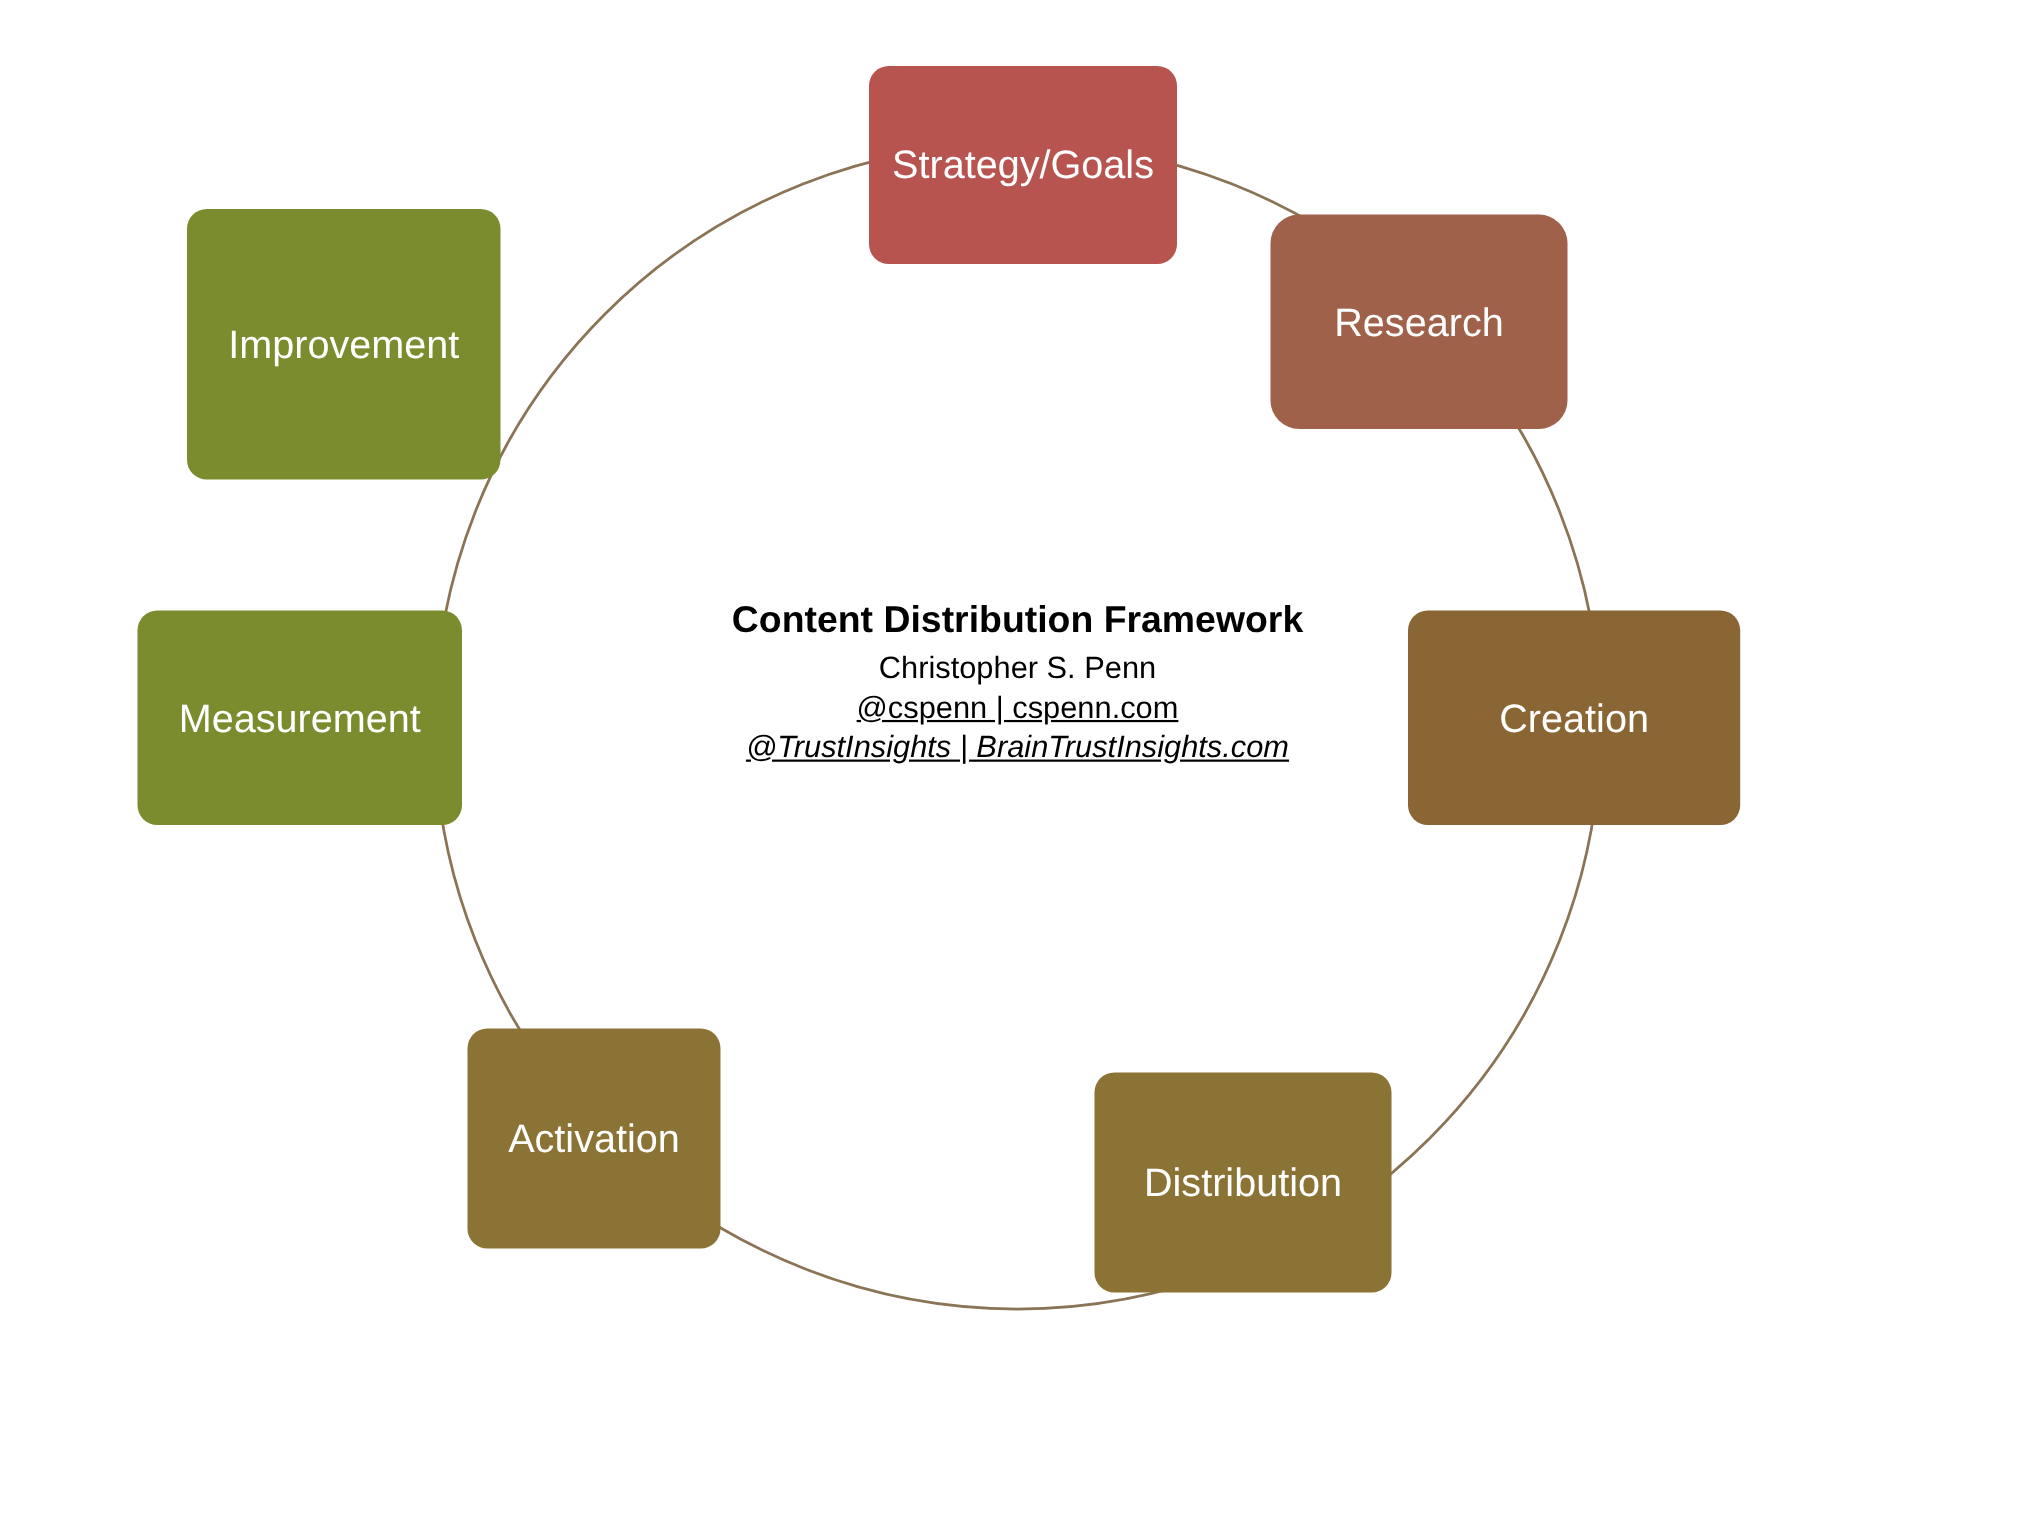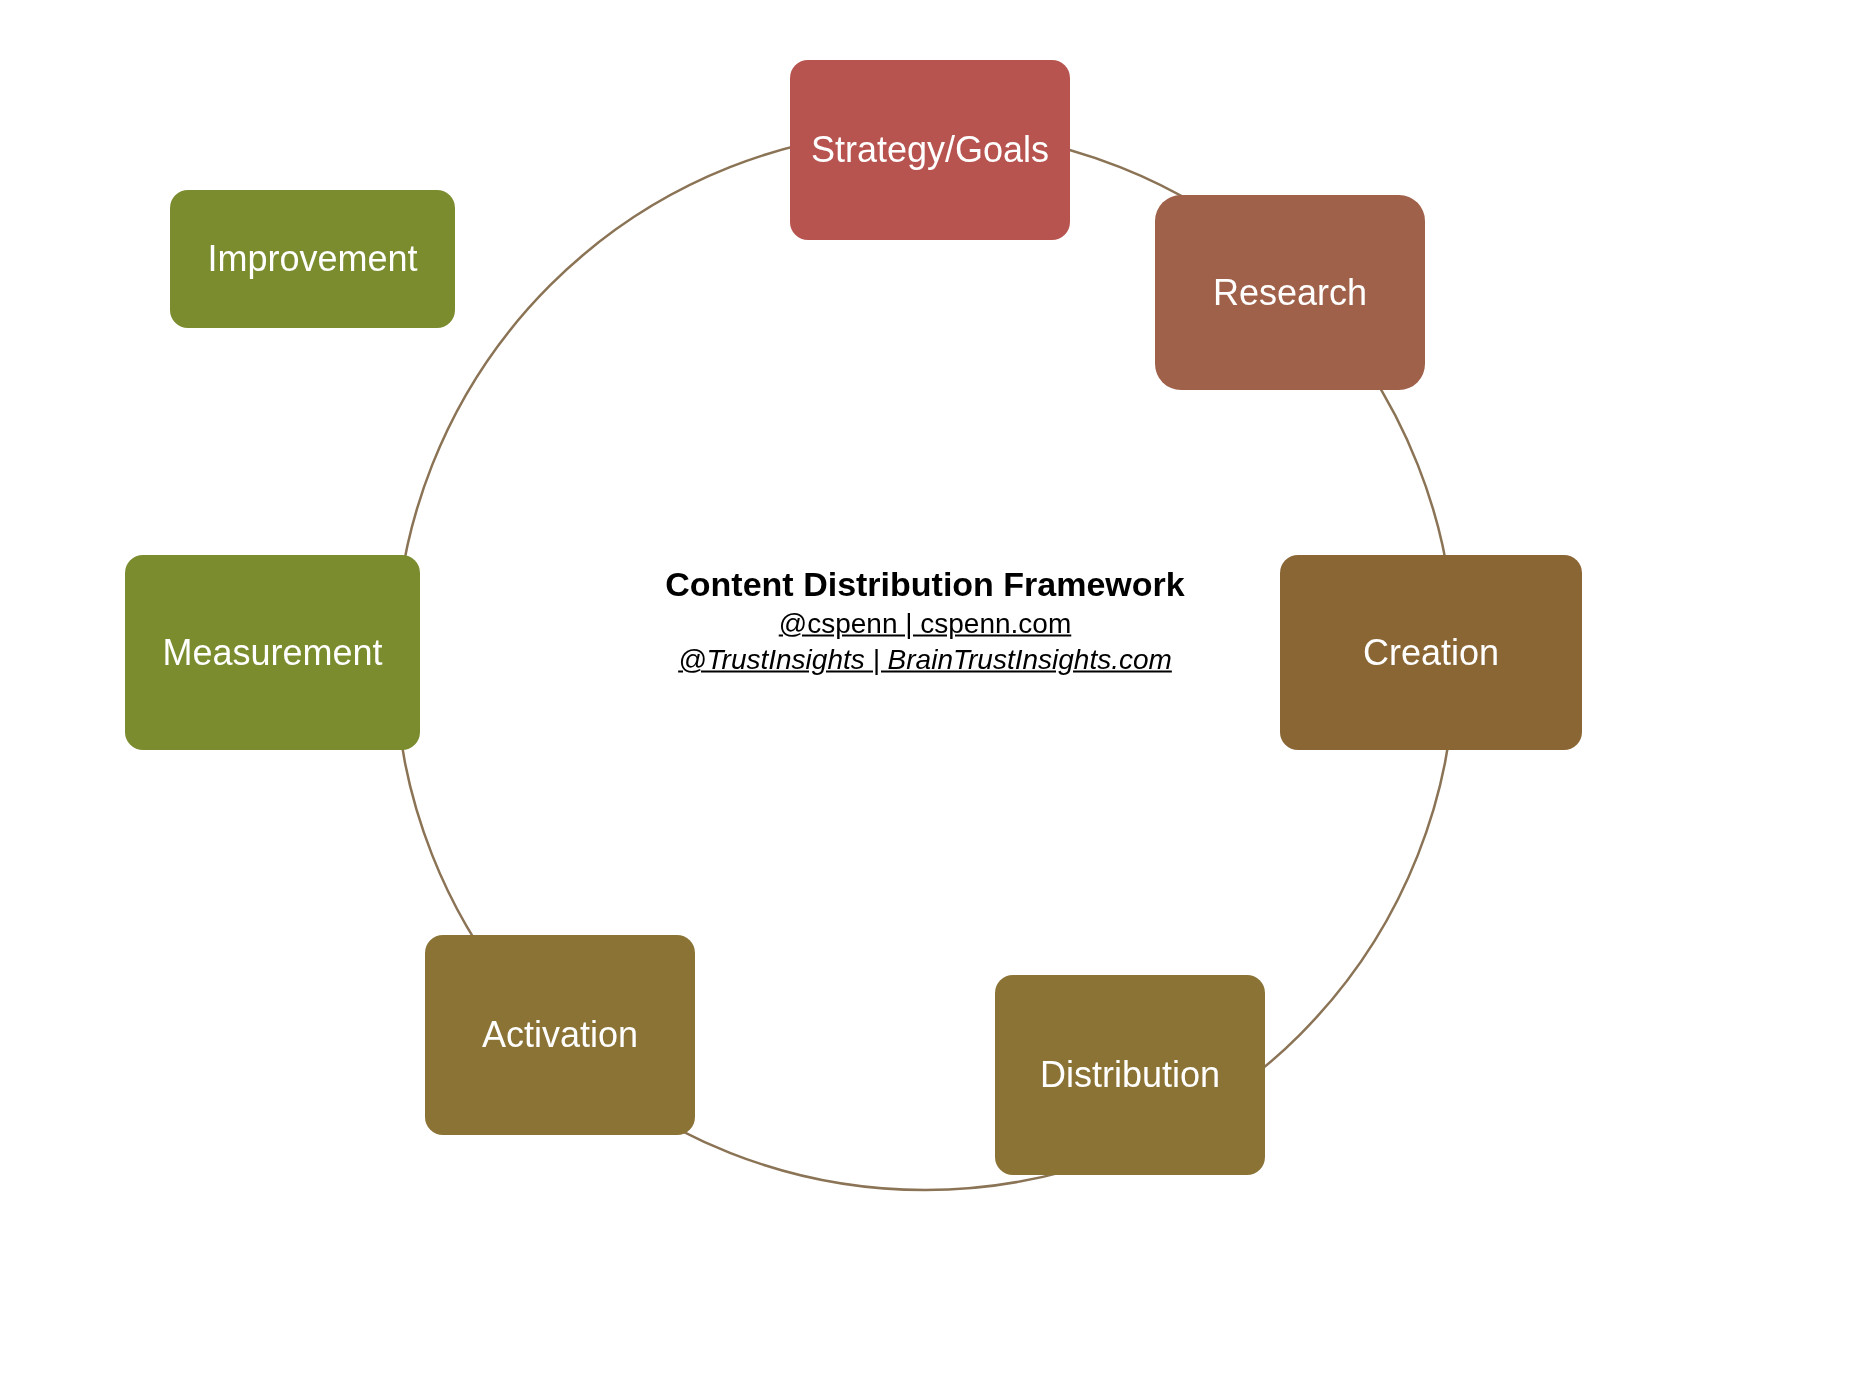--- a/index.html
+++ b/index.html
@@ -73,31 +73,32 @@
   </div>
 
   <div class="node" style="left: 1280px; top: 555px; width: 302px; height: 195px; background-color: #8b6635;">
     <span>Creation</span>
   </div>
 
   <div class="node" style="left: 995px; top: 935px; width: 270px; height: 200px; background-color: #8b7335; margin-top: 40px;">
     <span>Distribution</span>
   </div>
 
-  <div class="node" style="left: 425px; top: 935px; width: 270px; height: 200px; background-color: #8b7335;">
+  <div class="node" style="left: 425px; top: 935px; width: 230px; height: 200px; background-color: #8b7335;">
     <span>Activation</span>
   </div>
 
   <div class="node" style="left: 125px; top: 555px; width: 295px; height: 195px; background-color: #7a8c2e;">
     <span>Measurement</span>
   </div>
 
-  <div class="node" style="left: 170px; top: 190px; width: 285px; height: 138px; background-color: #7a8c2e;">
+  <div class="node" style="left: 170px; top: 190px; width: 285px; height: 246px; background-color: #7a8c2e;">
     <span>Improvement</span>
   </div>
 
   <div class="center-text" style="left: 925px; top: 620px;">
     <div class="title">Content Distribution Framework</div>
+    <div class="line" style="margin-top: 8px;">Christopher S. Penn</div>
     <div class="line underline" style="margin-top: 4px;">@cspenn | cspenn.com</div>
     <div class="line underline" style="margin-top: 4px; font-style: italic;">@TrustInsights | BrainTrustInsights.com</div>
   </div>
 
 </div>
 
 </body></html>

